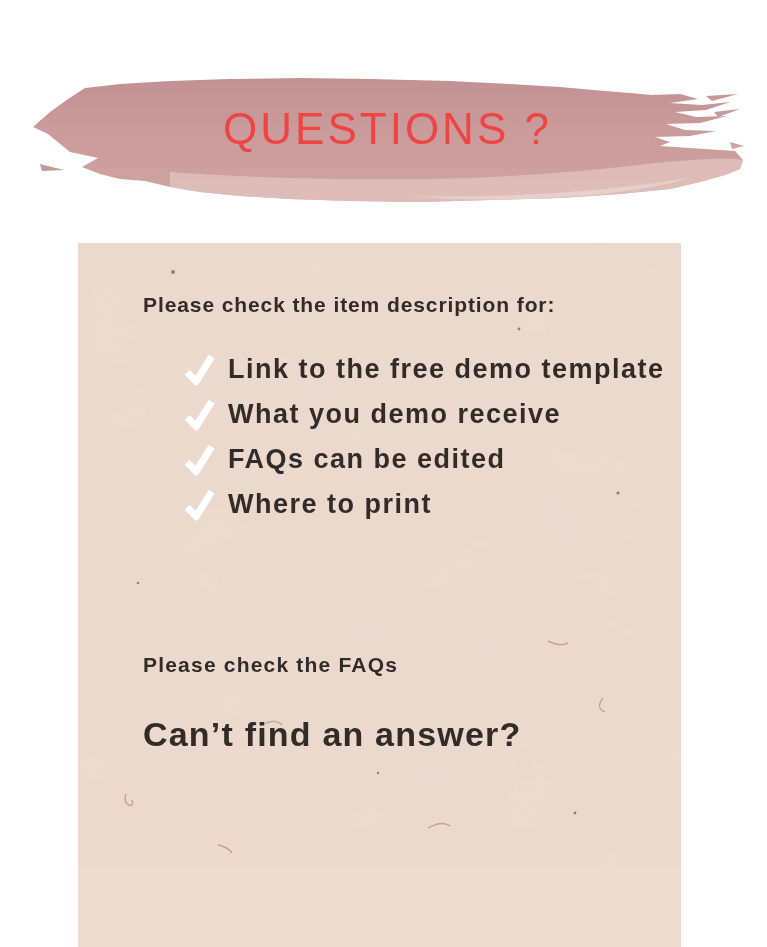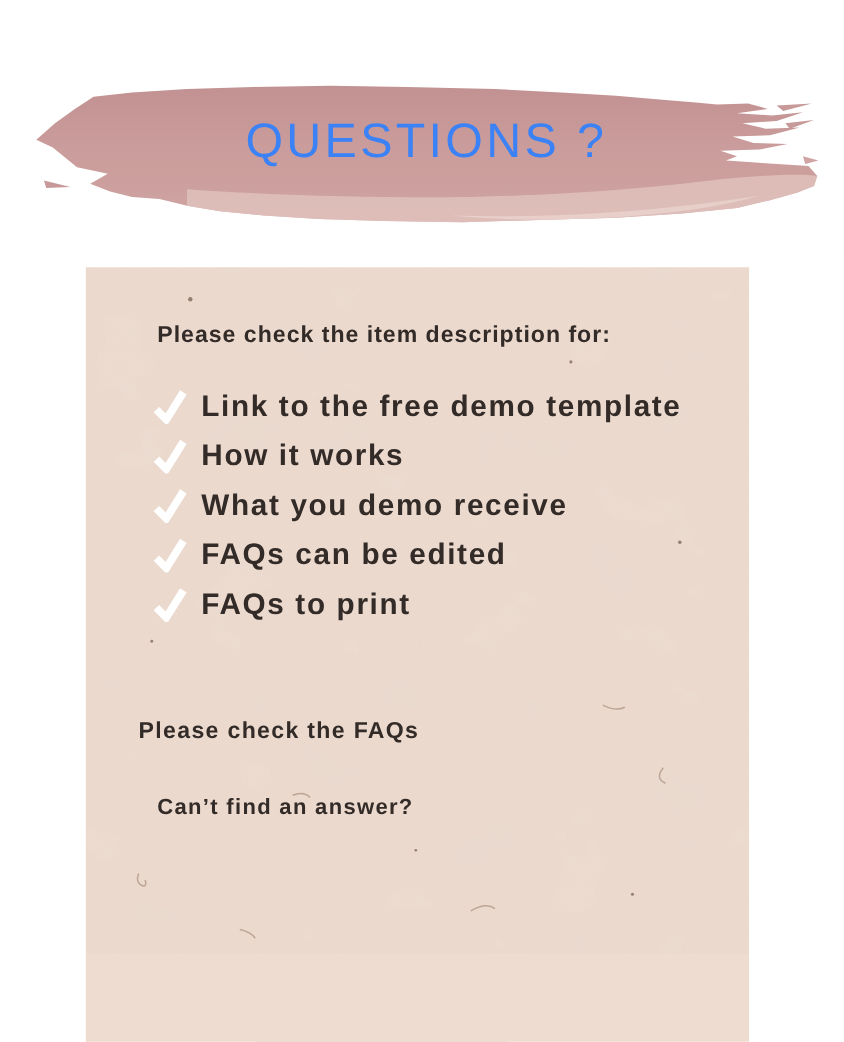--- a/index.html
+++ b/index.html
@@ -5,50 +5,50 @@
   html,body{margin:0;padding:0;background:#ffffff;}
   body{width:767px;height:947px;position:relative;overflow:hidden;
        font-family:"Liberation Sans","DejaVu Sans",sans-serif;}
   .canvas{position:absolute;inset:0;background:#ffffff;}
 
   
   .brush-wrap{position:absolute;left:30px;top:72px;width:715px;height:140px;}
   .brush-wrap svg{display:block;width:100%;height:100%;}
   .header-title{
     position:absolute;left:30px;top:106px;width:715px;
-    text-align:center;color:#3b82f6;
+    text-align:center;color:#ef4444;
     font-size:44px;font-weight:400;letter-spacing:3px;line-height:46px;
   }
 
   
   .paper{
     position:absolute;left:78px;top:243px;width:603px;height:803px;
     background:#eedcd1;overflow:hidden;
   }
   .paper-texture{position:absolute;inset:0;pointer-events:none;}
   .paper-content{position:absolute;inset:0;color:#332b27;}
 
   .intro-line{
     position:absolute;left:65px;top:50px;
     font-size:21px;font-weight:700;letter-spacing:0.9px;white-space:nowrap;
   }
-  .checklist{position:absolute;left:0;top:104px;width:100%;}
+  .checklist{position:absolute;left:0;top:104px;width:100%;padding-left:45px;}
   .check-row{display:flex;align-items:center;height:45px;padding-left:60px;}
   .check-glyph{width:34px;height:30px;flex:0 0 34px;margin-right:11px;}
   .check-glyph svg{display:block;width:34px;height:30px;transform:rotate(-6deg);}
   .check-label{
     font-size:27px;font-weight:700;letter-spacing:1.5px;white-space:nowrap;
   }
   .faq-line{
-    position:absolute;left:48px;top:410px;
+    position:absolute;left:65px;top:410px;
     font-size:21px;font-weight:700;letter-spacing:1.2px;white-space:nowrap;text-align:right;
   }
   .outro{
     position:absolute;left:65px;top:475px;
-    font-size:20px;font-weight:700;letter-spacing:1.2px;line-height:32px;
+    font-size:34px;font-weight:700;letter-spacing:1.2px;line-height:32px;
     white-space:nowrap;
   }
 </style>
 </head>
 <body>
 
 <div class="canvas">
 
   <div class="brush-wrap">
     <svg viewBox="0 0 715 140" aria-hidden="true">
@@ -130,28 +130,20 @@
 
         <div class="check-row">
           <span class="check-glyph">
             <svg viewBox="0 0 34 30">
                 <path d="M4,16 L12,26 L30,3" stroke="#ffffff" stroke-width="7" fill="none" stroke-linecap="butt"></path>
               </svg>
           </span>
           <span class="check-label">Link to the free demo template</span>
         </div>
 
-        <div class="check-row">
-          <span class="check-glyph">
-            <svg viewBox="0 0 34 30">
-                <path d="M4,16 L12,26 L30,3" stroke="#ffffff" stroke-width="7" fill="none" stroke-linecap="butt"></path>
-              </svg>
-          </span>
-          <span class="check-label">How it works</span>
-        </div>
 
         <div class="check-row">
           <span class="check-glyph">
             <svg viewBox="0 0 34 30">
                 <path d="M4,16 L12,26 L30,3" stroke="#ffffff" stroke-width="7" fill="none" stroke-linecap="butt"></path>
               </svg>
           </span>
           <span class="check-label">What you demo receive</span>
         </div>
 
@@ -164,21 +156,21 @@
           </span>
           <span class="check-label">FAQs can be edited</span>
         </div>
 
         <div class="check-row">
           <span class="check-glyph">
             <svg viewBox="0 0 34 30">
                 <path d="M4,16 L12,26 L30,3" stroke="#ffffff" stroke-width="7" fill="none" stroke-linecap="butt"></path>
               </svg>
           </span>
-          <span class="check-label">FAQs to print</span>
+          <span class="check-label">Where to print</span>
         </div>
 
       </div>
 
       <div class="faq-line">Please check the FAQs</div>
 
       <div class="outro">
         <div>Can’t find an answer?</div>
       </div>
 

